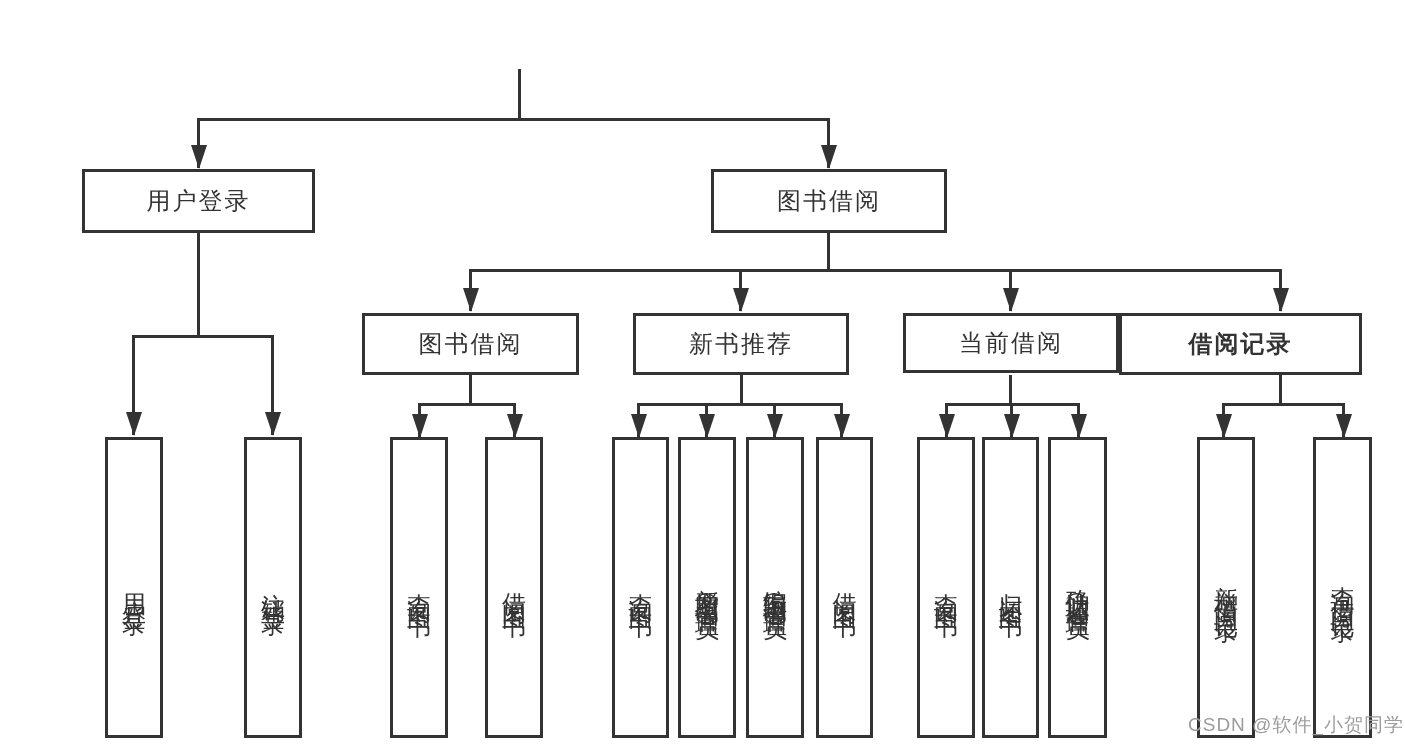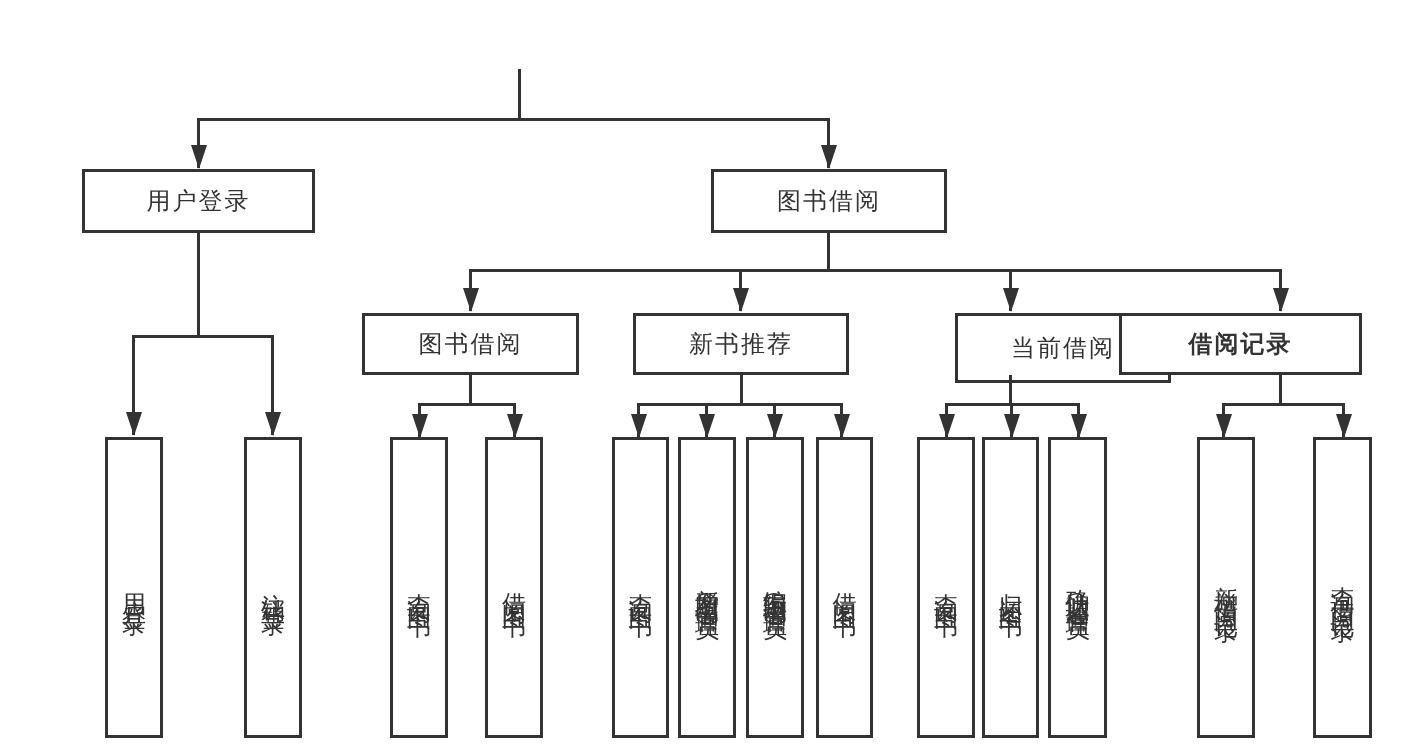--- a/index.html
+++ b/index.html
@@ -97,21 +97,21 @@
 
   <div class="vline" style="left:827px; top:233px; height:39px;"></div>
   <div class="hline" style="left:469px; top:269px; width:813px;"></div>
   <div class="varrow" style="left:469px; top:269px; height:42px;"></div>
   <div class="varrow" style="left:739px; top:269px; height:42px;"></div>
   <div class="varrow" style="left:1009px; top:269px; height:42px;"></div>
   <div class="varrow" style="left:1279px; top:269px; height:42px;"></div>
 
   <div class="box hbox" style="left:362px; top:313px; width:217px; height:62px;">图书借阅</div>
   <div class="box hbox" style="left:633px; top:313px; width:216px; height:62px;">新书推荐</div>
-  <div class="box hbox" style="left:955px; top:313px; width:216px; height:70px;">当前借阅</div>
+  <div class="box hbox" style="left:903px; top:313px; width:216px; height:60px;">当前借阅</div>
   <div class="box hbox" style="left:1119px; top:313px; width:243px; height:62px;font-weight:bold;">借阅记录</div>
 
   <div class="vline" style="left:469px; top:375px; height:30px;"></div>
   <div class="hline" style="left:418px; top:403px; width:98px;"></div>
   <div class="varrow" style="left:418px; top:403px; height:34px;"></div>
   <div class="varrow" style="left:513px; top:403px; height:34px;"></div>
 
   <div class="vline" style="left:740px; top:375px; height:30px;"></div>
   <div class="hline" style="left:637px; top:403px; width:206px;"></div>
   <div class="varrow" style="left:637px; top:403px; height:34px;"></div>
@@ -141,14 +141,15 @@
   <div class="box vbox" style="left:746px; top:437px; width:58px; height:301px; letter-spacing:4px;">编辑图书（管理员）</div>
   <div class="box vbox" style="left:816px; top:437px; width:57px; height:301px;">借阅图书</div>
 
   <div class="box vbox" style="left:917px; top:437px; width:58px; height:301px;">查询图书</div>
   <div class="box vbox" style="left:982px; top:437px; width:57px; height:301px;">归还图书</div>
   <div class="box vbox" style="left:1048px; top:437px; width:59px; height:301px; letter-spacing:4px;">确认归还（管理员）</div>
 
   <div class="box vbox" style="left:1197px; top:437px; width:58px; height:301px;">新增借阅记录</div>
   <div class="box vbox" style="left:1313px; top:437px; width:59px; height:301px;">查询借阅记录</div>
 
+  <div class="watermark">CSDN @软件_小贺同学</div>
 
 </div>
 
 </body></html>

